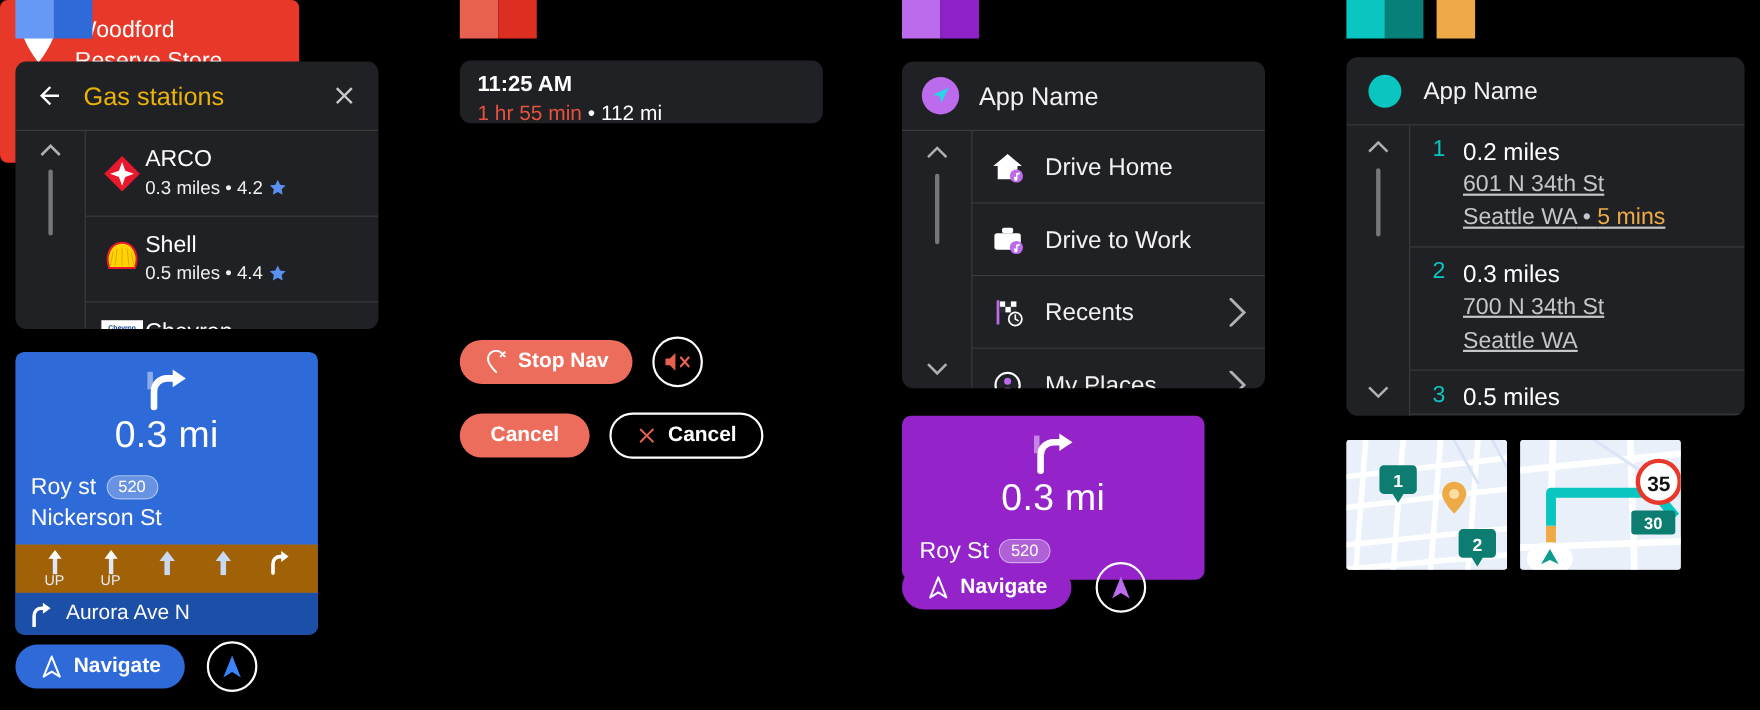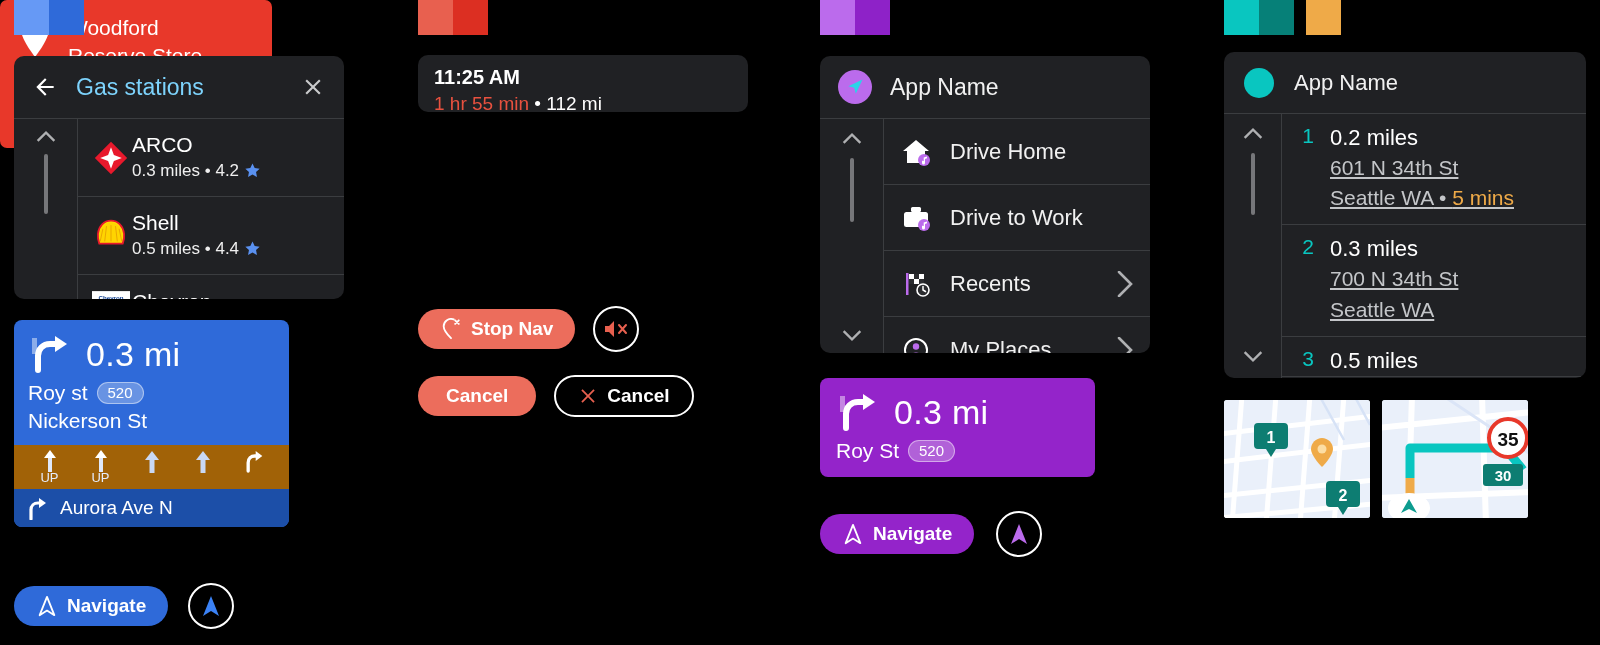--- a/index.html
+++ b/index.html
@@ -23,21 +23,21 @@
     border-radius: 10px;
     overflow: hidden;
   }
 
   
   #gas-card { left: 14px; top: 56px; width: 330px; height: 243px; }
   .list-header {
     height: 63px; display: flex; align-items: center; gap: 18px;
     padding: 0 18px; border-bottom: 1px solid #3b3d40;
   }
-  .list-header .title { font-size: 23px; color: #7dd3fc; flex: 1; }
+  .list-header .title { font-size: 23px; color: #eab308; flex: 1; }
   .hdr-icon { width: 26px; height: 26px; flex: 0 0 auto; }
   .list-body { display: flex; height: 180px; }
   .scroll-rail {
     width: 64px; flex: 0 0 64px; border-right: 1px solid #3b3d40;
     display: flex; flex-direction: column; align-items: center;
     padding-top: 10px; position: relative;
   }
   .chev { width: 22px; height: 13px; opacity: .82; }
   .rail-thumb {
     width: 4px; background: #76777a; border-radius: 2px;
@@ -50,24 +50,24 @@
                 display: flex; align-items: center; justify-content: center; }
   .grow .txt .name { font-size: 21px; color: #fff; line-height: 1.25; }
   .grow .txt .sub  { font-size: 17px; color: #efefef; line-height: 1.5;
                      display: flex; align-items: center; gap: 5px; }
   .star { width: 17px; height: 17px; }
 
   
   #blue-nav { left: 14px; top: 320px; width: 275px; border-radius: 8px;
               background: #2f6ad9; }
   .nav-top { padding: 12px 14px 12px 14px; }
-  .nav-dist-row { display: flex; align-items: center; gap: 14px; }
+  .nav-dist-row { display: flex; align-items: center; gap: 0; flex-direction: column; }
   .turn-arrow { width: 44px; height: 44px; flex: 0 0 44px; }
   .nav-dist { font-size: 34px; color: #fff; letter-spacing: .3px; }
-  .nav-street { font-size: 21px; color: #fff; margin-top: 5px;
+  .nav-street { font-size: 21px; color: #fff; margin-top: 16px;
                 display: flex; align-items: center; gap: 9px; }
   .shield { font-size: 15px; color: #ffffff; background: rgba(255,255,255,.28);
             border: 1px solid rgba(255,255,255,.45);
             border-radius: 11px; padding: 1px 10px 2px; }
   .nav-street2 { font-size: 21px; color: #fff; margin-top: 4px; }
   .lane-strip { background: #a16207; display: flex; height: 44px;
                 align-items: flex-start; padding: 4px 10px 0; }
   .lane { flex: 1; display: flex; flex-direction: column; align-items: center; }
   .lane svg { width: 20px; height: 24px; }
   .lane .lbl { font-size: 13px; color: #e6ecfb; margin-top: -3px; }

